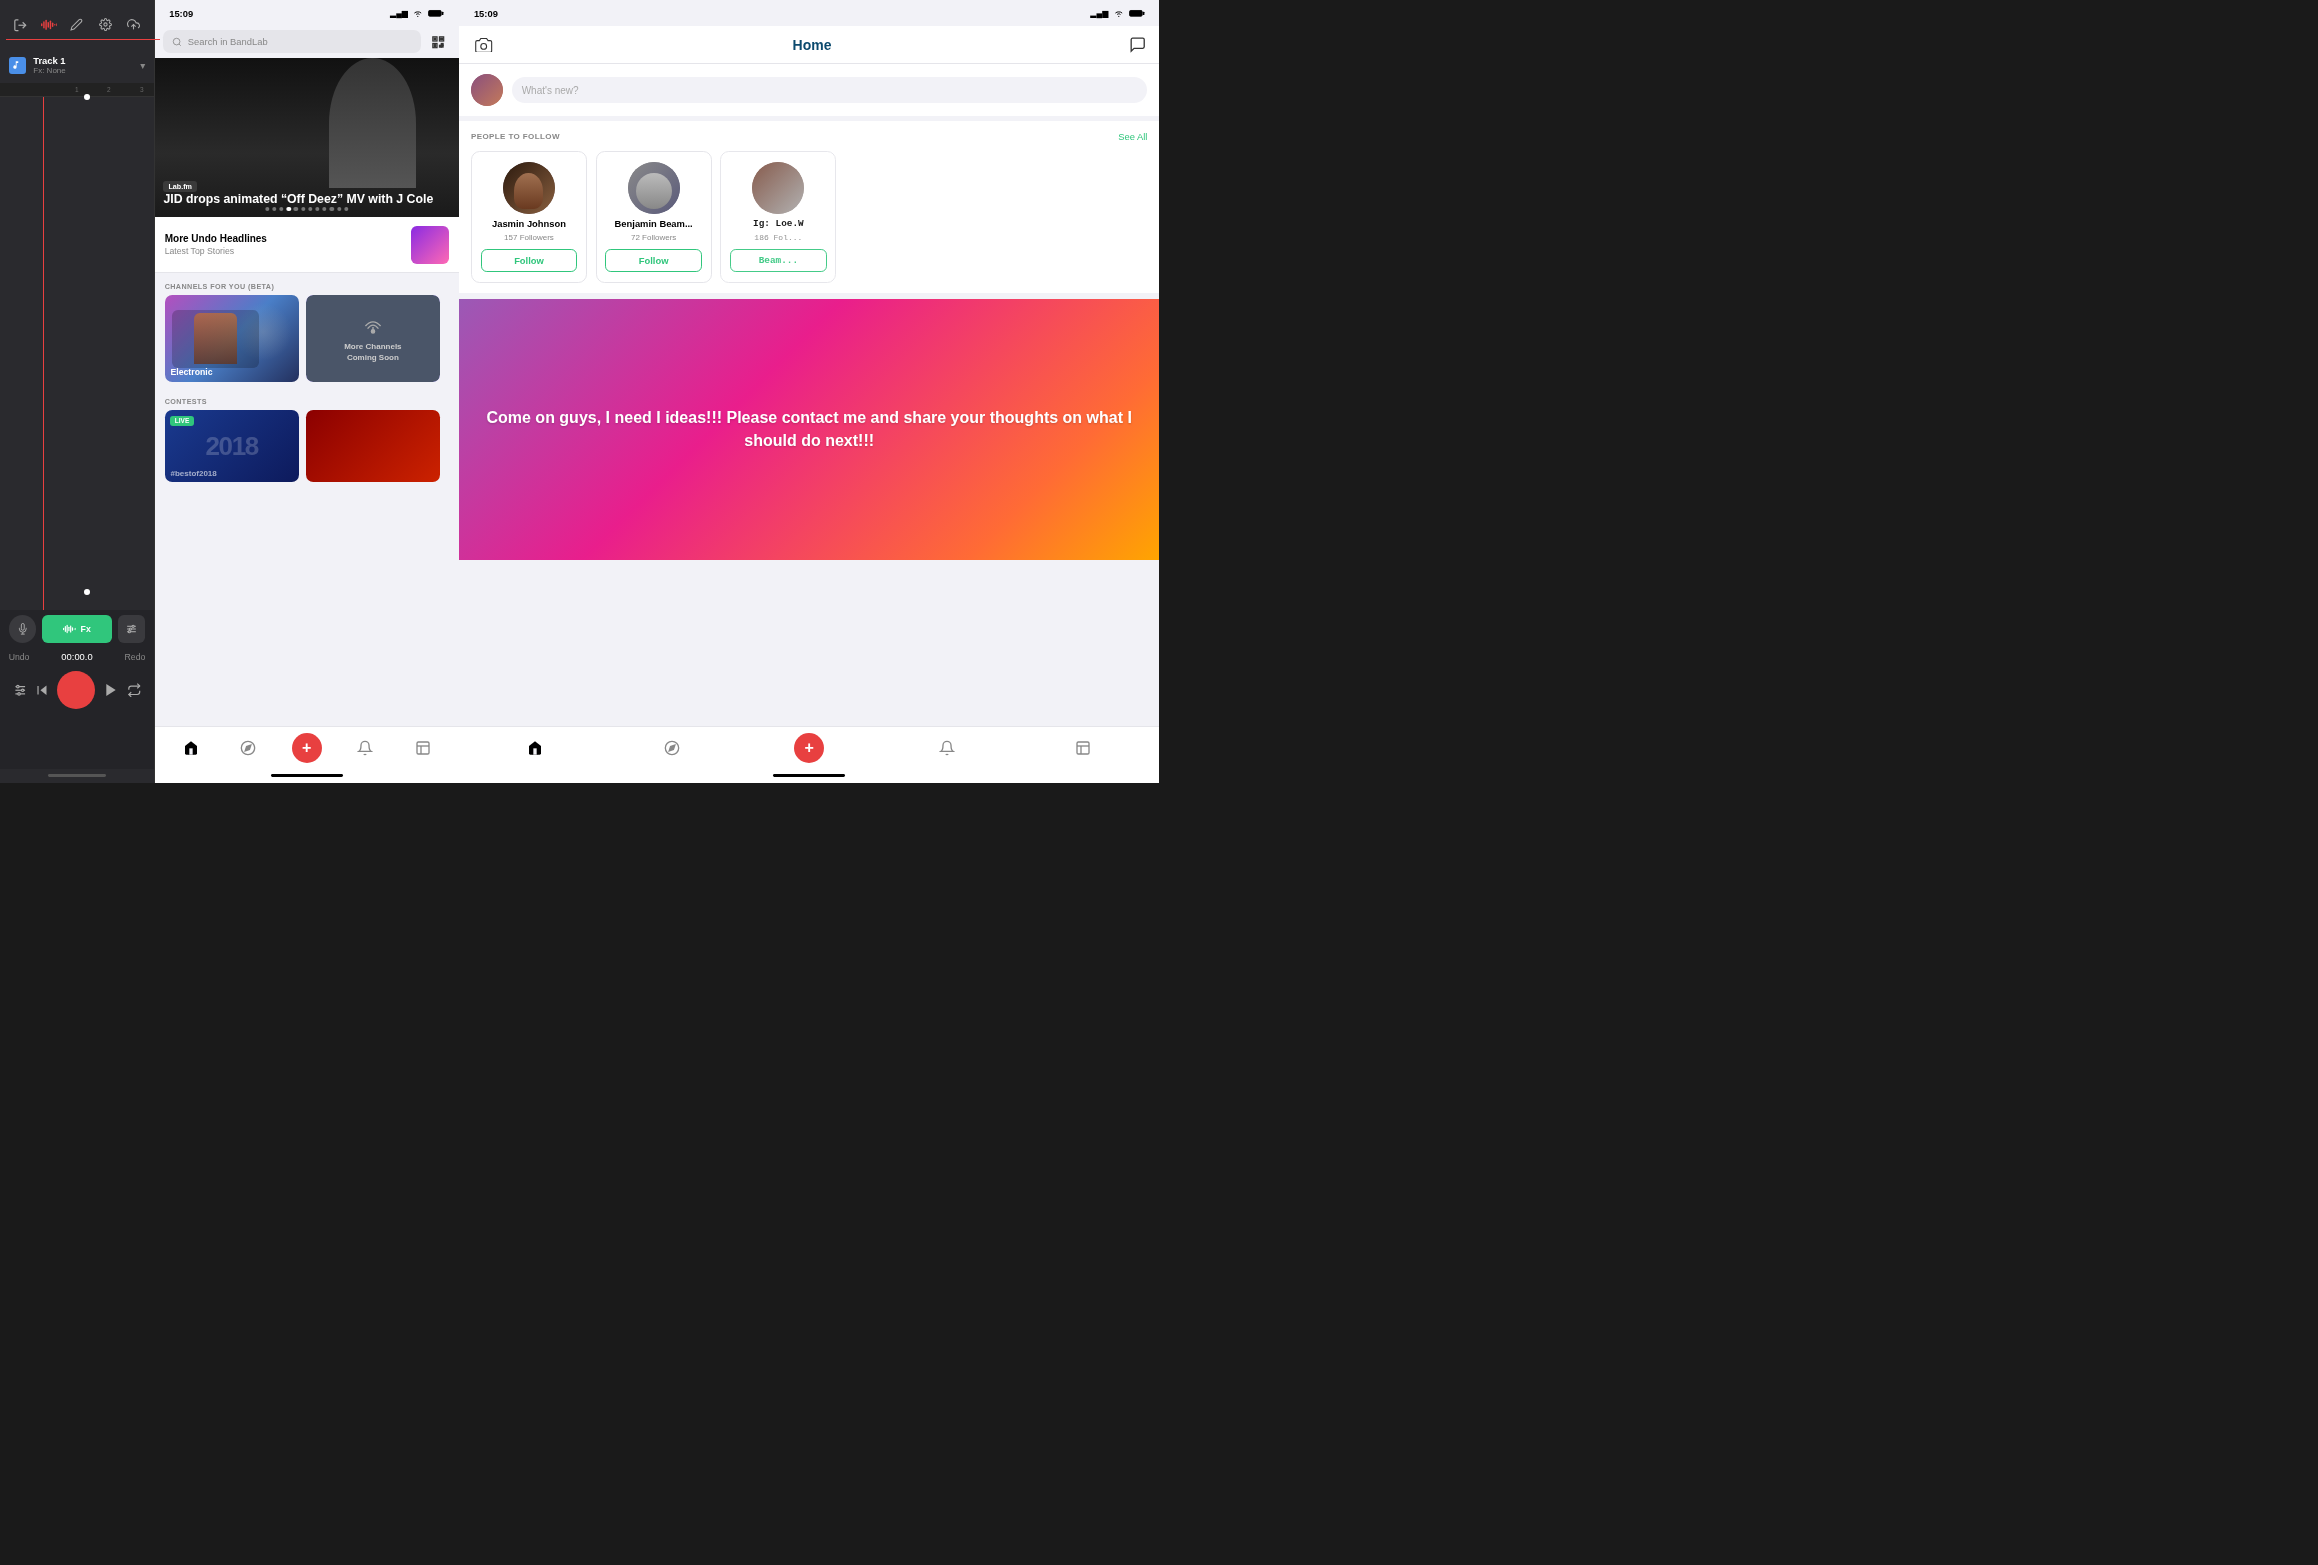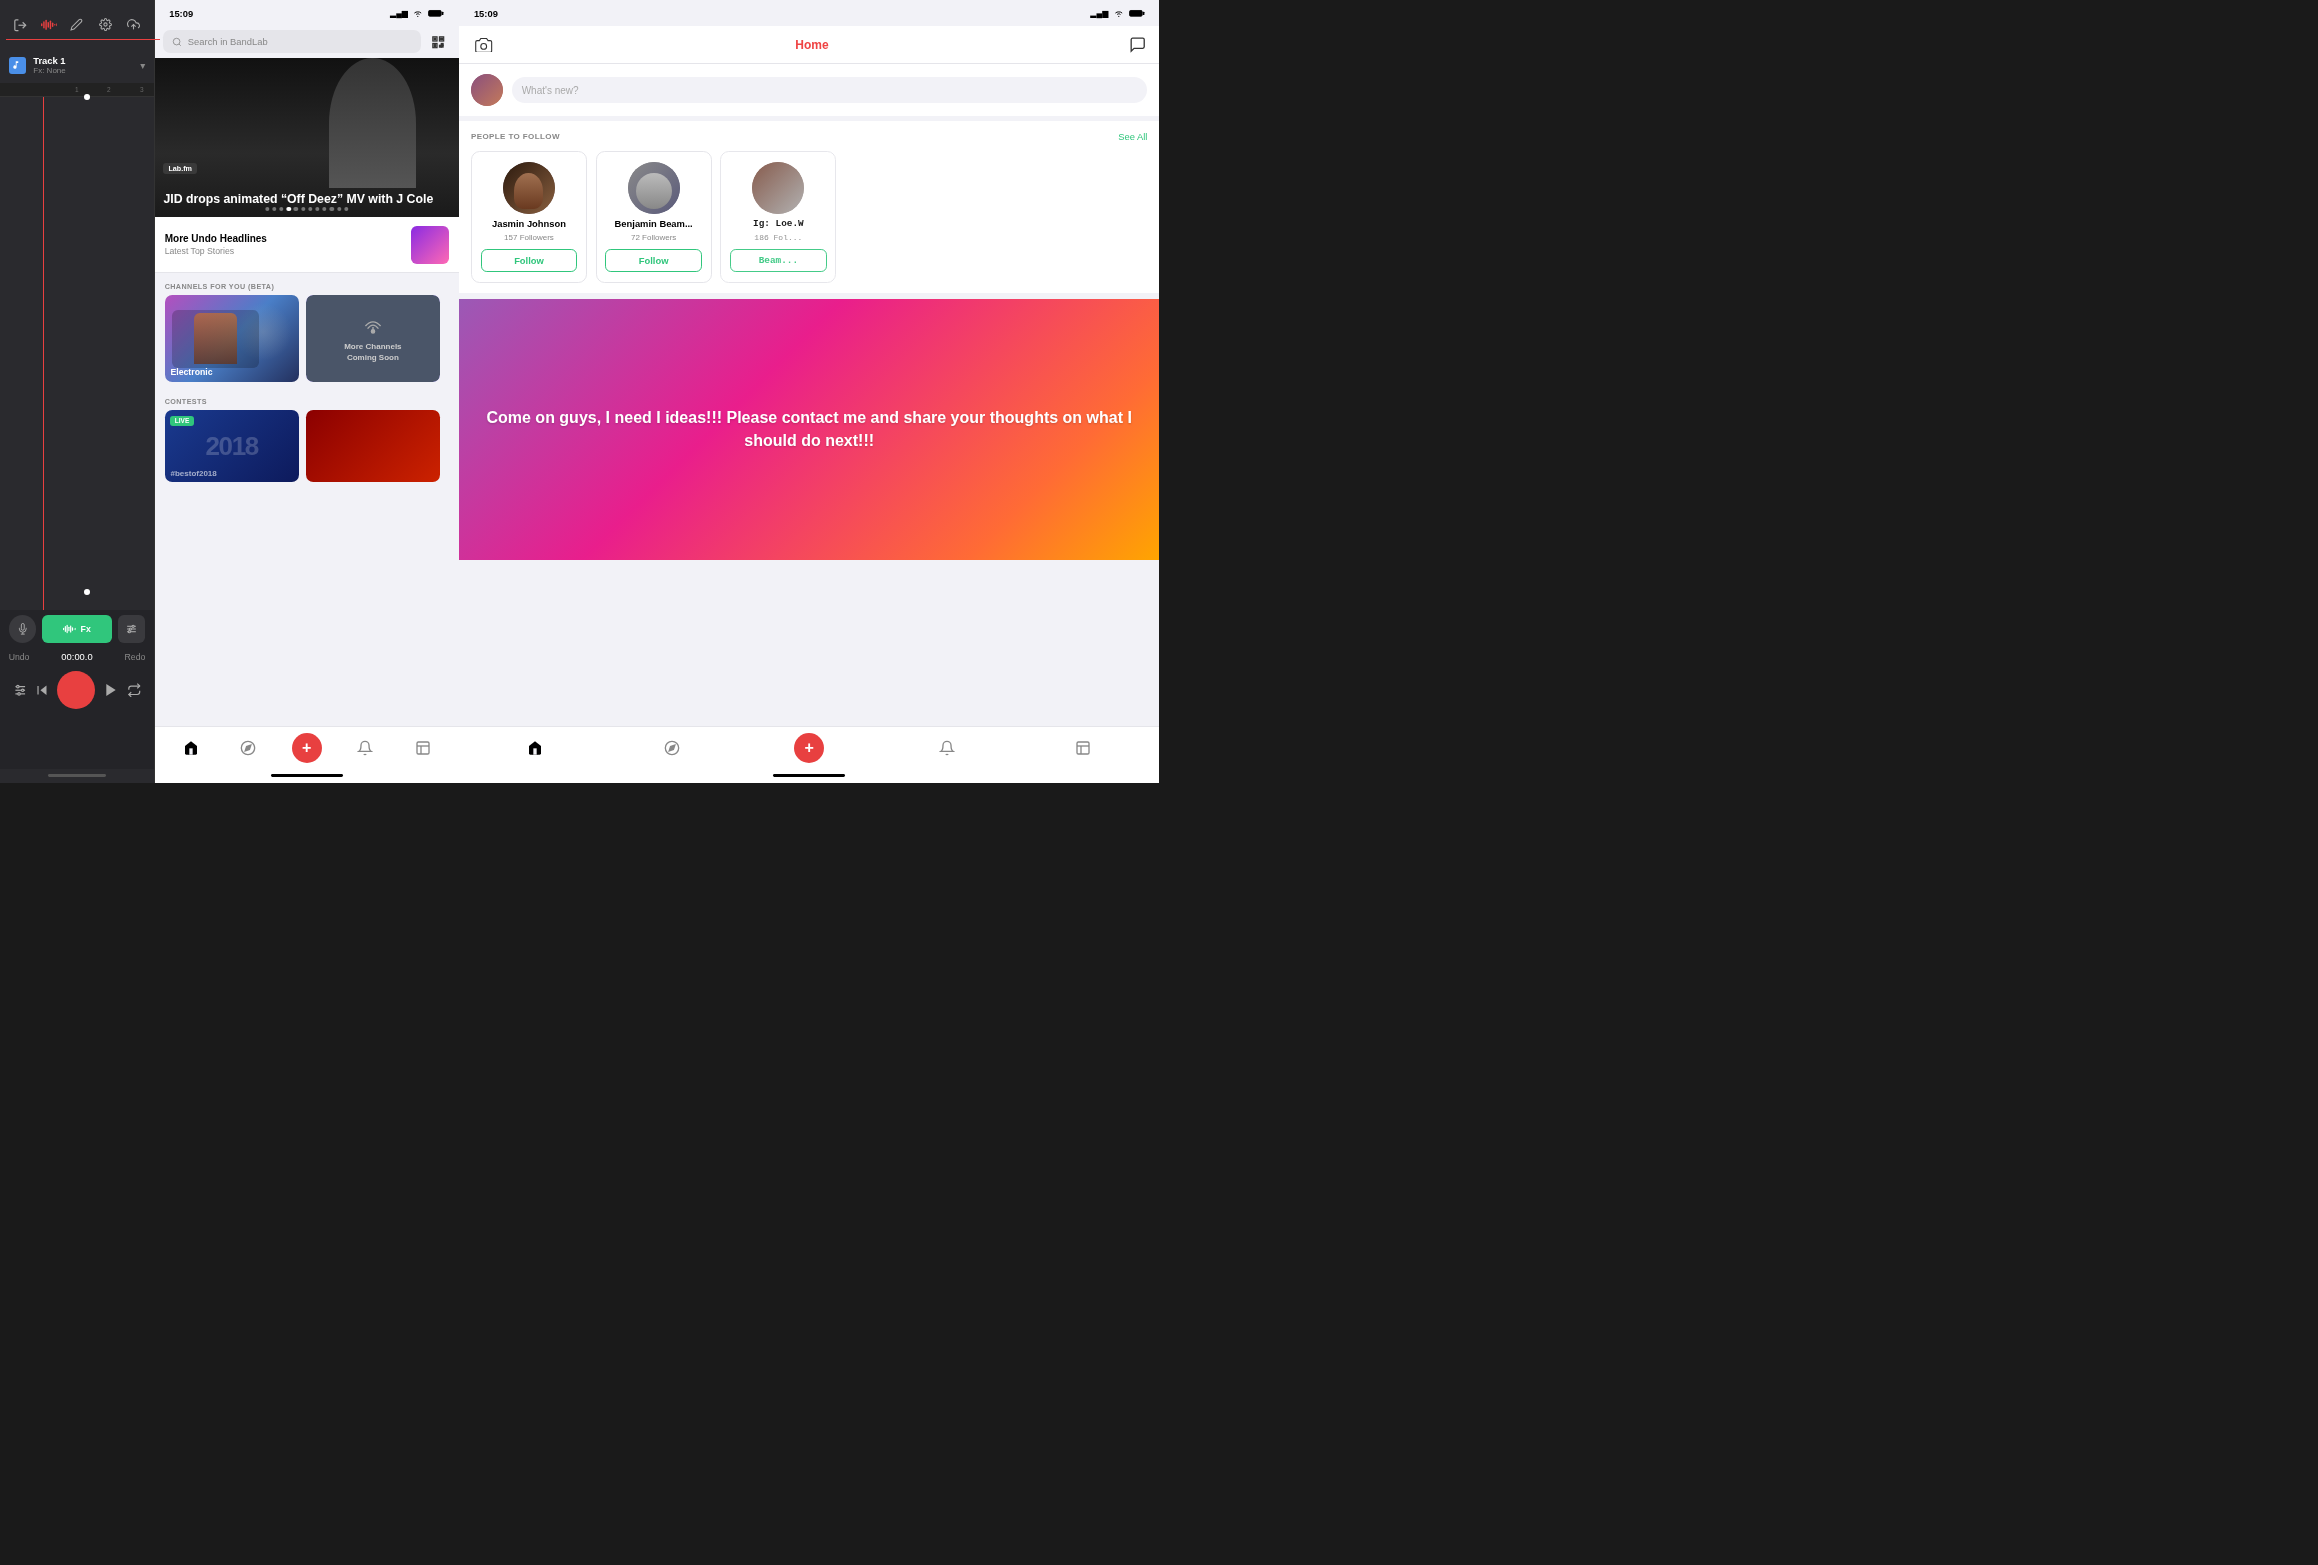--- a/index.html
+++ b/index.html
@@ -314,21 +314,21 @@
       padding: 8.7px;
     }
     .feed-hero-badge {
       background: #3a3a3a;
       color: #fff;
       font-size: 7.2px;
       font-weight: 700;
       padding: 1.4px 5px;
       border-radius: 2.9px;
       display: inline-block;
-      margin-bottom: 18px;
+      margin-bottom: 0;
     }
     .feed-hero-title {
       font-size: 12.3px;
       font-weight: 700;
       color: #fff;
       line-height: 1.3;
     }
     .feed-hero-dots {
       position: absolute;
       bottom: 5.8px;
@@ -515,23 +515,23 @@
     .home-header {
       height: 38px;
       background: #fff;
       display: flex;
       align-items: center;
       justify-content: space-between;
       padding: 0 13px;
       border-bottom: 0.7px solid #e5e5ea;
     }
     .home-header-title {
-      font-size: 12px;
+      font-size: 14px;
       font-weight: 700;
-      color: #ef4444;
+      color: #0c4a6e;
     }
     .home-header-icon {
       font-size: 16px;
       color: #000;
       cursor: pointer;
     }
     .home-camera-icon {
       width: 23px;
       height: 20px;
       display: flex;

